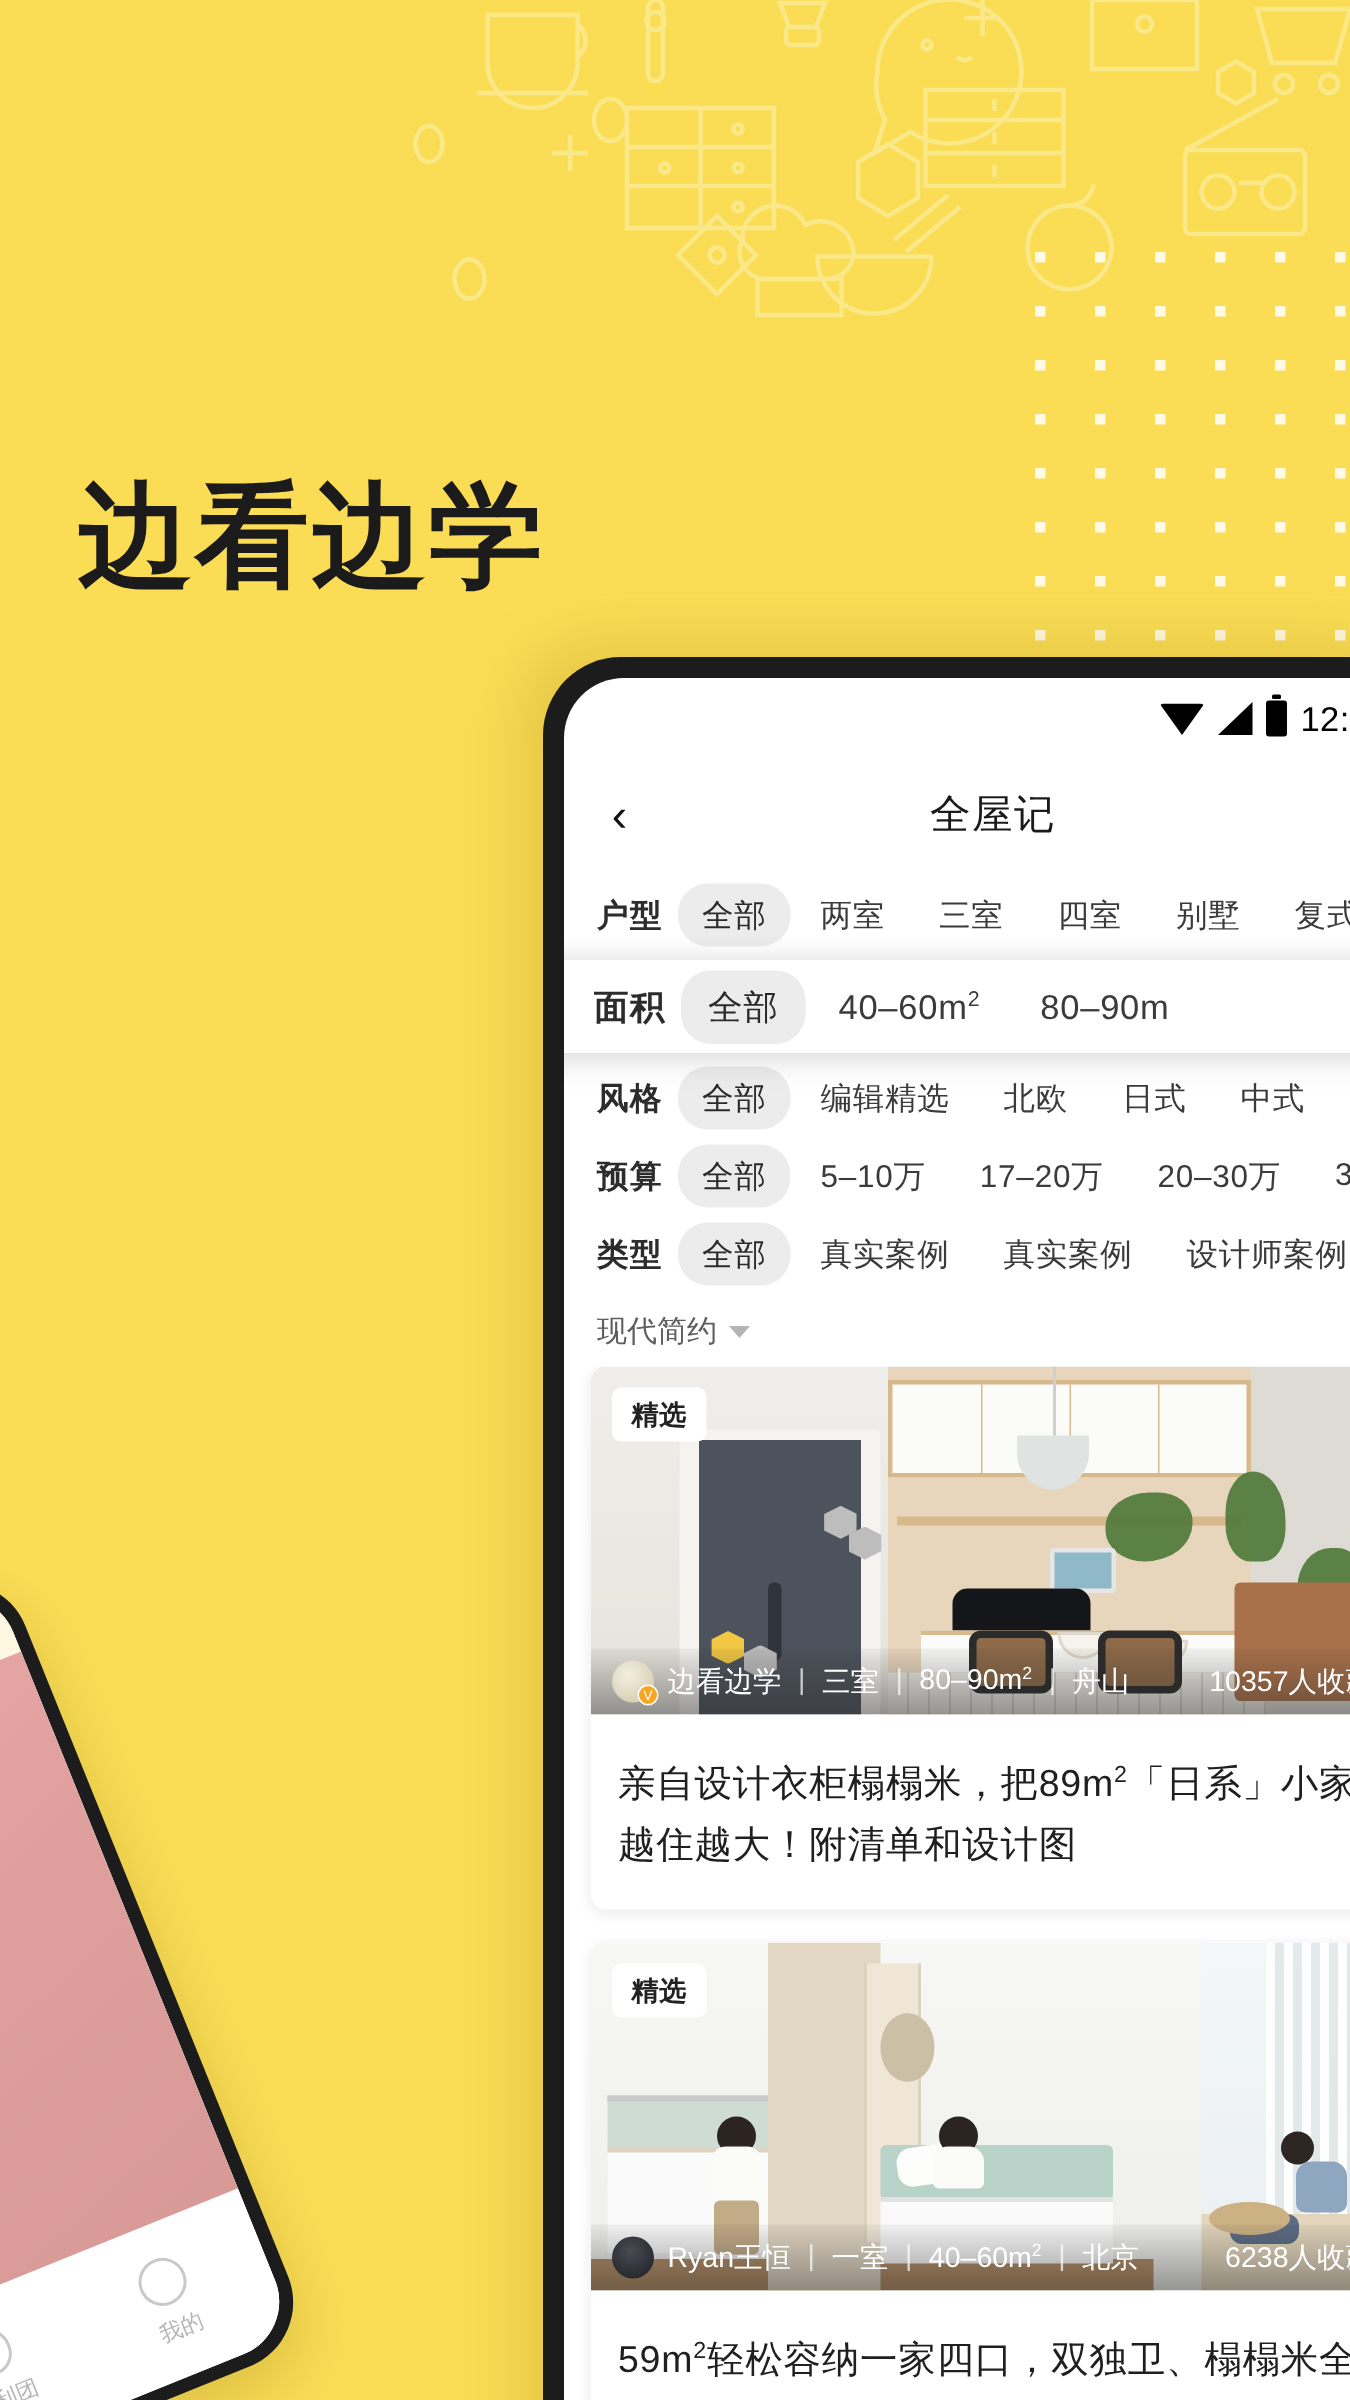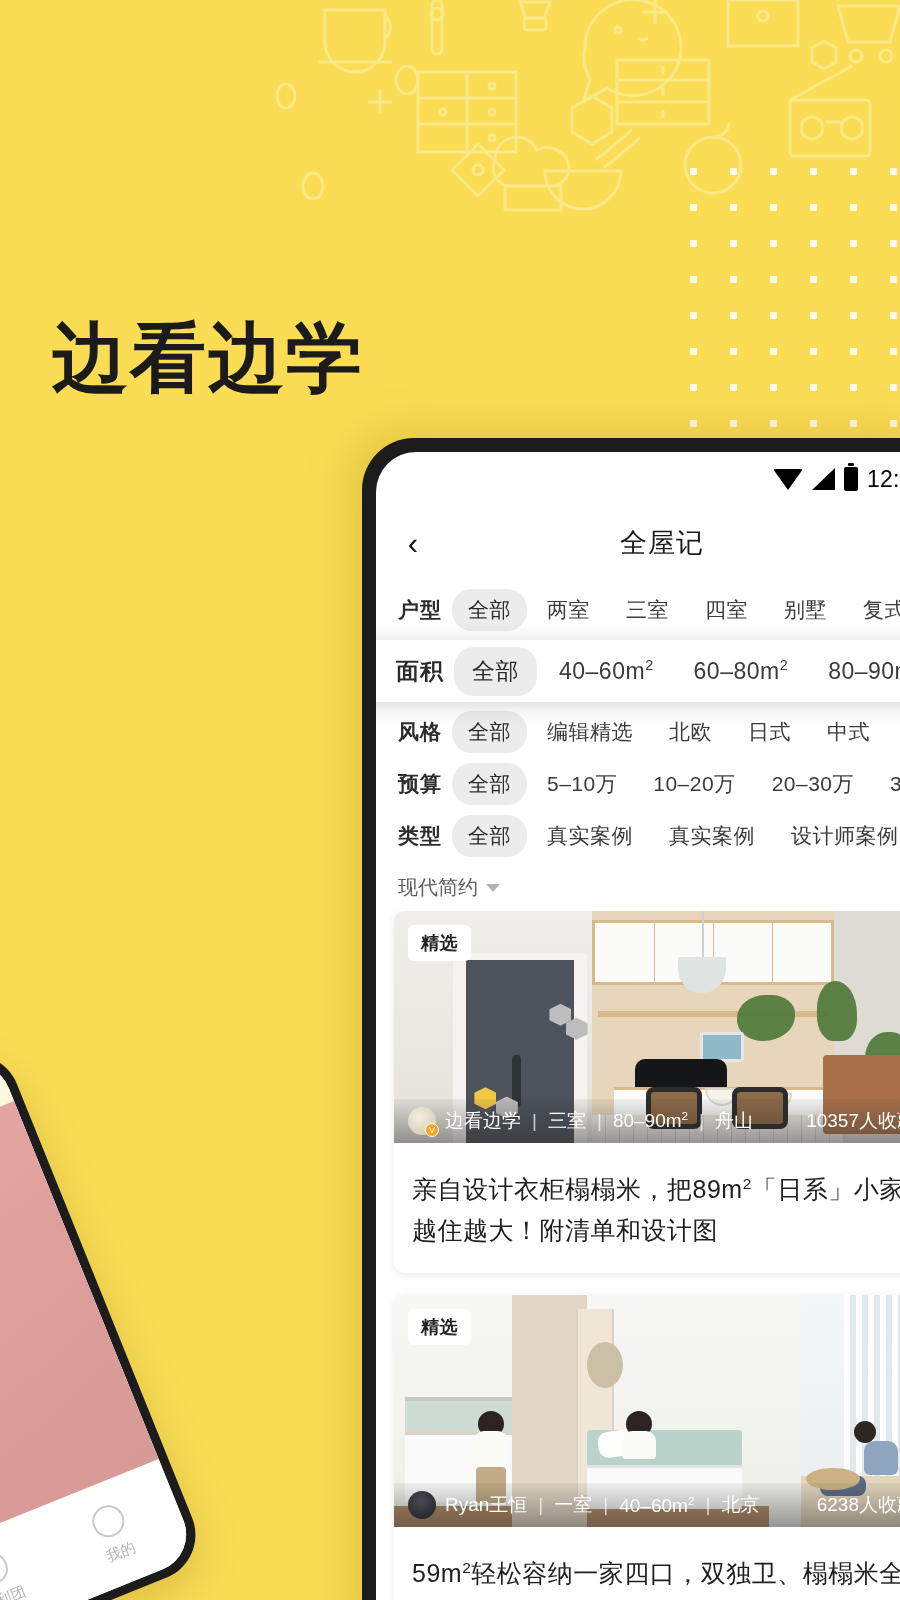--- a/index.html
+++ b/index.html
@@ -435,40 +435,39 @@
           <span class="chip">三室</span>
           <span class="chip">四室</span>
           <span class="chip">别墅</span>
           <span class="chip">复式</span>
         </div>
 
         <div class="frow float">
           <span class="flabel">面积</span>
           <span class="chip sel">全部</span>
           <span class="chip">40–60m<span class="sup">2</span></span>
-          <span class="chip">60–80m<span class="sup">2</span></span>
           <span class="chip">80–90m</span>
 
         </div>
 
         <div class="frow">
           <span class="flabel">风格</span>
           <span class="chip sel">全部</span>
           <span class="chip">编辑精选</span>
           <span class="chip">北欧</span>
           <span class="chip">日式</span>
           <span class="chip">中式</span>
           <span class="chip">轻奢</span>
         </div>
 
         <div class="frow">
           <span class="flabel">预算</span>
           <span class="chip sel">全部</span>
           <span class="chip">5–10万</span>
-          <span class="chip">10–20万</span>
+          <span class="chip">17–20万</span>
           <span class="chip">20–30万</span>
           <span class="chip">30–5</span>
         </div>
 
         <div class="frow">
           <span class="flabel">类型</span>
           <span class="chip sel">全部</span>
           <span class="chip">真实案例</span>
           <span class="chip">真实案例</span>
           <span class="chip">设计师案例</span>

